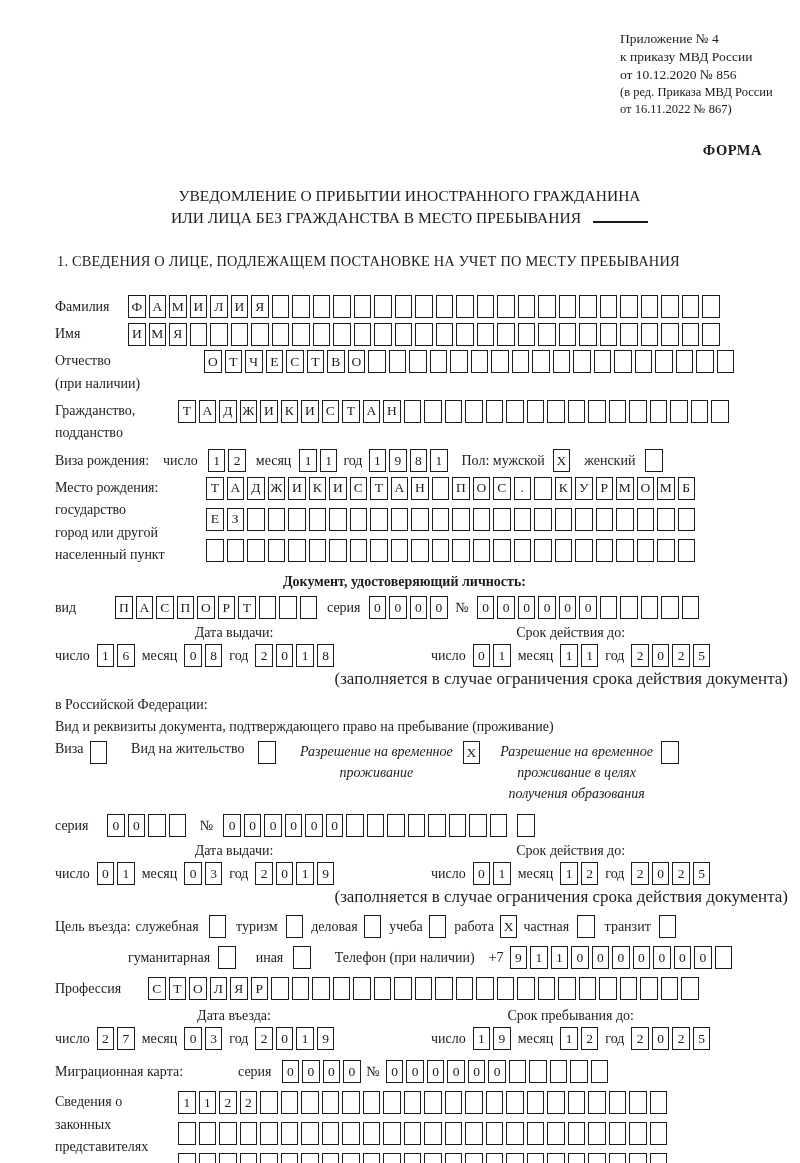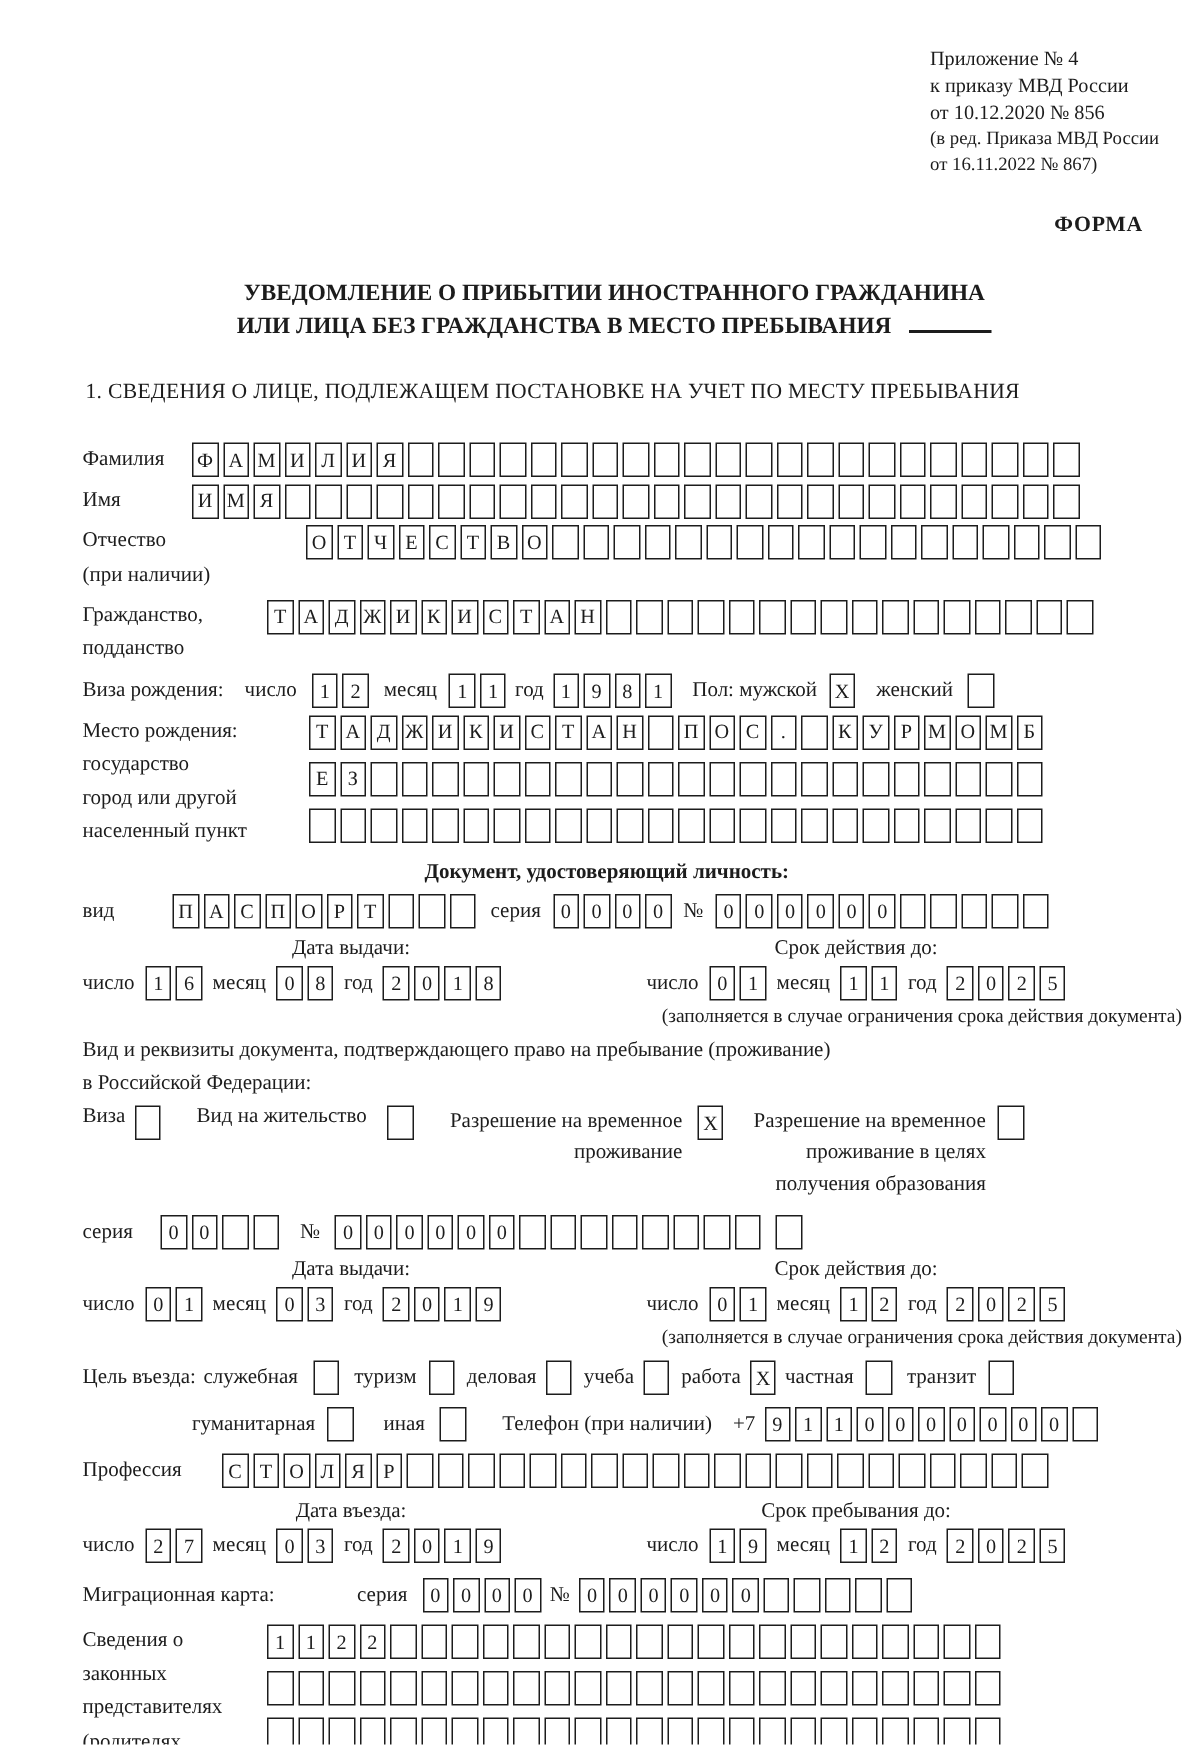--- a/index.html
+++ b/index.html
@@ -25,38 +25,38 @@
 
   .row { display: flex; align-items: flex-start; margin-bottom: 4.5px; }
   .mid { align-items: center; }
   .lbl { flex: none; }
   .small { font-size: 12.5px; }
 
   .appendix { margin-left: 565px; width: 185px; font-size: 13.5px; line-height: 18px; }
   .appendix .small { line-height: 17px; }
   .forma { text-align: right; padding-right: 32px; font-weight: bold; font-size: 14.5px; margin: 24px 0 26px 0; letter-spacing: .5px; }
 
-  .title { text-align: center; font-weight: bold; font-size: 15.5px; line-height: 22px; margin-right: 30px; }
+  .title { text-align: center; font-weight: normal; font-size: 15.5px; line-height: 22px; margin-right: 30px; }
   .title-underline { display: inline-block; width: 55px; border-bottom: 2px solid #1c1c1c; margin-left: 12px; }
   .section-title { font-weight: normal; font-size: 14.4px; margin: 24px 0 25px 2px; letter-spacing: .2px; }
 
   .label-col { flex: none; line-height: 22.5px; }
   .cell-rows .cells { margin-bottom: 8px; }
 
   .doc-head { text-align: center; font-weight: bold; margin: 2px 40px 6px 0; }
 
   .dates { display: flex; margin-bottom: 2px; }
   .date-col { flex: none; }
   .date-head { text-align: center; margin-bottom: 3px; }
   .date-line { display: flex; align-items: center; gap: 7px; }
-  .valid-note { text-align: right; padding-right: 6px; font-size: 13px; margin: 2px 0 8px 0; }
+  .valid-note { text-align: right; padding-right: 6px; font-size: 17px; margin: 2px 0 8px 0; }
 
   .gap6 { margin-right: 6px; } .gap8 { margin-right: 8px; } .gap10 { margin-right: 10px; }
   .gap14 { margin-right: 14px; } .gap20 { margin-right: 20px; } .gap24 { margin-right: 24px; }
-  .center { text-align: right; line-height: 21px; }
+  .center { text-align: center; line-height: 21px; font-style: italic; }
 </style>
 </head>
 <body>
 
 <div class="page">
 
   <div class="appendix">
     <div>Приложение № 4</div>
     <div>к приказу МВД России</div>
     <div>от 10.12.2020 № 856</div>
@@ -412,22 +412,22 @@
             <span class="cell">2</span>
             <span class="cell">0</span>
             <span class="cell">2</span>
             <span class="cell">5</span>
           </div>
       </div>
     </div>
   </div>
   <div class="valid-note">(заполняется в случае ограничения срока действия документа)</div>
 
+  <div style="margin-bottom:6px">в Российской Федерации:</div>
   <div style="margin-bottom:6px">Вид и реквизиты документа, подтверждающего право на пребывание (проживание)</div>
-  <div style="margin-bottom:6px">в Российской Федерации:</div>
 
   <div class="row">
     <span class="lbl gap6">Виза</span>
     <div class="cells gap24">
         <span class="cell"></span>
       </div>
     <span class="lbl gap14">Вид на жительство</span>
     <div class="cells gap24">
         <span class="cell"></span>
       </div>

